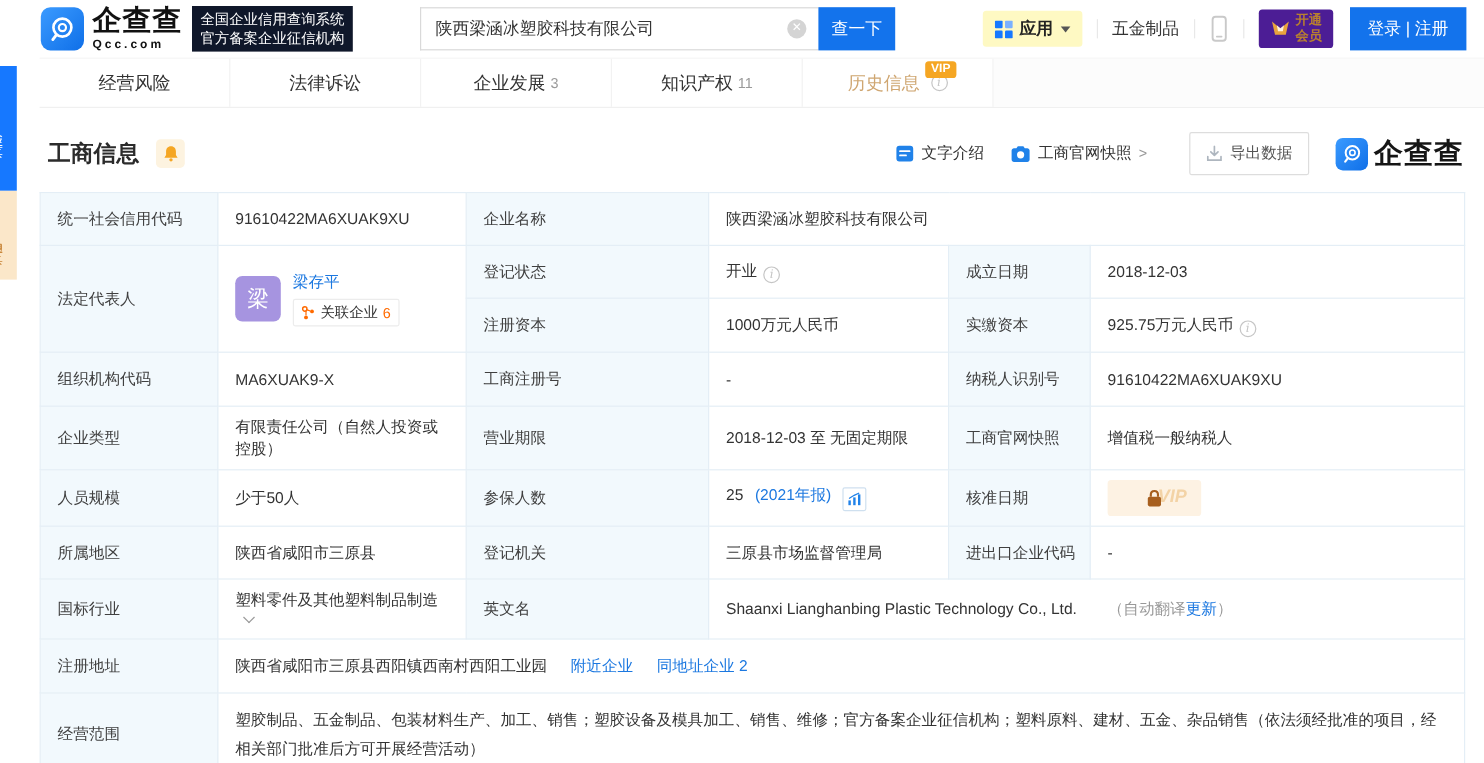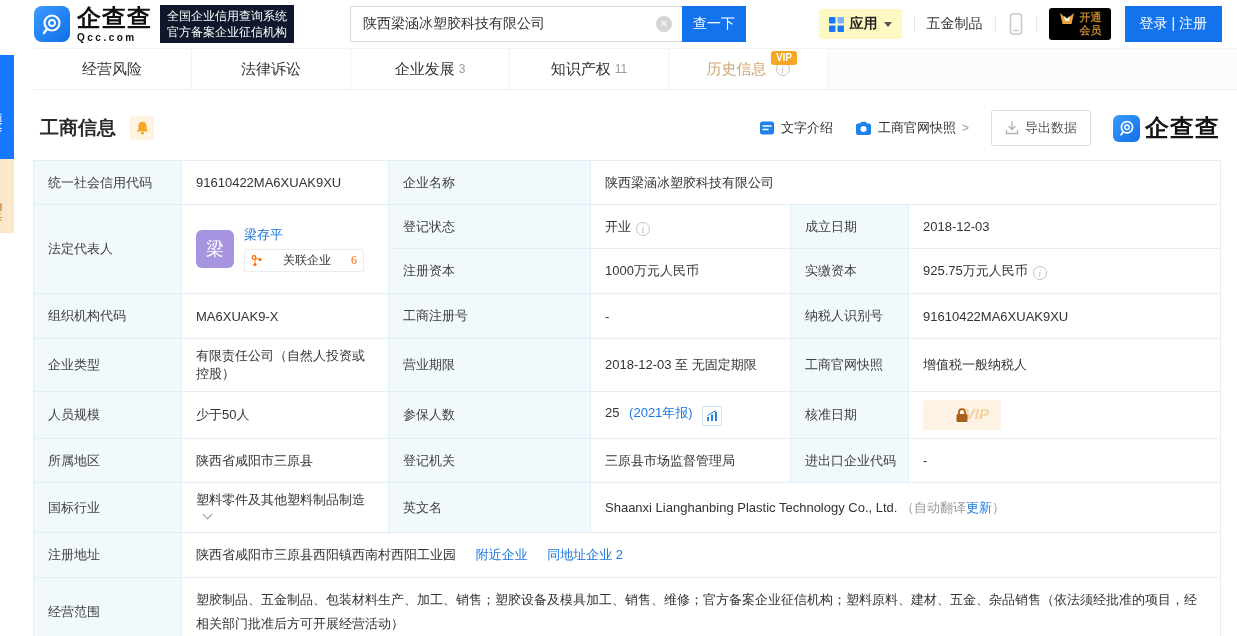--- a/index.html
+++ b/index.html
@@ -42,21 +42,21 @@
   .topbar-right { margin-left: auto; display: flex; align-items: center; }
   .tb-sep { width: 1px; height: 16px; background: #e8e8e8; margin: 0 12px; }
   .apps-pill {
     display: flex; align-items: center; gap: 6px; background: #fef9c3;
     border-radius: 3px; padding: 6px 10px; cursor: pointer; font-size: 14px; color: #222;
     font-weight: 600;
   }
   .caret-down { width: 0; height: 0; border-left: 4px solid transparent; border-right: 4px solid transparent; border-top: 5px solid #555; }
   .package-label { font-size: 14px; color: #333; cursor: pointer; white-space: nowrap; }
   .vip-pill {
-    display: flex; gap: 4px; background: #000000; border-radius: 3px;
+    display: flex; align-items: center; gap: 4px; background: #4c1d95; border-radius: 3px;
     padding: 3px 9px; cursor: pointer;
   }
   .vip-pill .lines { font-size: 11px; color: #b8802f; line-height: 13px; font-weight: 600; white-space: nowrap; }
   .login-btn {
     margin-left: 14px; background: #1373ec; color: #fff; border: none; height: 36px;
     padding: 0 15px; font-size: 14px; cursor: pointer; white-space: nowrap; font-family: inherit;
   }
 
   
   .tabbar { display: flex; height: 42px; margin-left: 33px; border-bottom: 1px solid #f0f0f0; border-top: 1px solid #f5f5f5; }
@@ -89,21 +89,21 @@
   .section-title { font-size: 19px; font-weight: 700; color: #2b2b2b; }
   .bell-box {
     width: 24px; height: 24px; background: #fdf3e0; border-radius: 4px; margin-left: 14px;
     display: flex; align-items: center; justify-content: center; cursor: pointer;
   }
   .tools { margin-left: auto; display: flex; align-items: center; gap: 22px; }
   .tool-link { display: flex; align-items: center; gap: 6px; font-size: 13px; color: #333; cursor: pointer; white-space: nowrap; }
   .tool-link .arrow { color: #999; font-size: 12px; }
   .export-btn {
     display: flex; align-items: center; gap: 6px; border: 1px solid #ddd; background: #fff;
-    border-radius: 2px; padding: 8px 13px; font-size: 13px; color: #555; cursor: pointer; font-family: inherit;
+    border-radius: 2px; padding: 8px 13px; font-size: 13px; color: #555; cursor: pointer; font-family: inherit; margin-left: 13px;
   }
   .brand { display: flex; align-items: center; gap: 5px; }
   .brand .brand-icon {
     width: 27px; height: 27px; border-radius: 6px; background: linear-gradient(135deg,#3b9bff,#0f6fe8);
     display: flex; align-items: center; justify-content: center;
   }
   .brand .brand-name { font-size: 24px; font-weight: 800; color: #151515; letter-spacing: 1px; }
 
   
   .info-table { margin: 0 17px 0 33px; border-collapse: collapse; table-layout: fixed; width: 1187px; }
@@ -115,22 +115,22 @@
   a.blue { color: #1c78e0; cursor: pointer; }
   .gray { color: #999; }
 
   .legal-rep { display: flex; align-items: center; gap: 10px; }
   .avatar {
     width: 38px; height: 38px; border-radius: 6px; background: #a694e0; color: #fff;
     font-size: 18px; display: flex; align-items: center; justify-content: center; flex: 0 0 38px;
   }
   .rep-info { display: flex; flex-direction: column; gap: 5px; }
   .related-badge {
-    display: inline-flex; align-items: center; gap: 20px; border: 1px solid #ececec;
-    border-radius: 2px; padding: 2px 6px; font-size: 12px; color: #333; cursor: pointer; width: fit-content; font-family: Liberation Serif, serif;
+    display: inline-flex; align-items: center; gap: 4px; border: 1px solid #ececec;
+    border-radius: 2px; padding: 2px 6px; font-size: 12px; color: #333; cursor: pointer; width: fit-content;
   }
   .related-badge .num { color: #ff6a00; }
 
   .info-ic {
     display: inline-block; width: 14px; height: 14px; border: 1px solid #c5c5c5; border-radius: 50%;
     color: #c5c5c5; font-size: 10px; line-height: 13px; text-align: center; font-style: italic;
     font-family: "DejaVu Serif", serif; vertical-align: -2px; margin-left: 5px;
   }
   .chart-btn {
     display: inline-flex; width: 20px; height: 20px; border: 1px solid #cfe0ef; border-radius: 2px;
@@ -392,21 +392,21 @@
   </tr>
 
   <tr class="h45">
     <td class="lbl">国标行业</td>
     <td>
       <span>塑料零件及其他塑料制品制造</span><span class="chev-down"></span>
     </td>
     <td class="lbl">英文名</td>
     <td colspan="3">
       <span>Shaanxi Lianghanbing Plastic Technology Co., Ltd.</span>
-      <span class="gray" style="margin-left:0">（自动翻译</span><a class="blue">更新</a><span class="gray">）</span>
+      <span class="gray" style="margin-left:22px">（自动翻译</span><a class="blue">更新</a><span class="gray">）</span>
     </td>
   </tr>
 
   <tr class="h45">
     <td class="lbl">注册地址</td>
     <td colspan="5">
       <span>陕西省咸阳市三原县西阳镇西南村西阳工业园</span>
       <a class="blue addr-link">附近企业</a>
       <a class="blue addr-link">同地址企业 2</a>
     </td>

